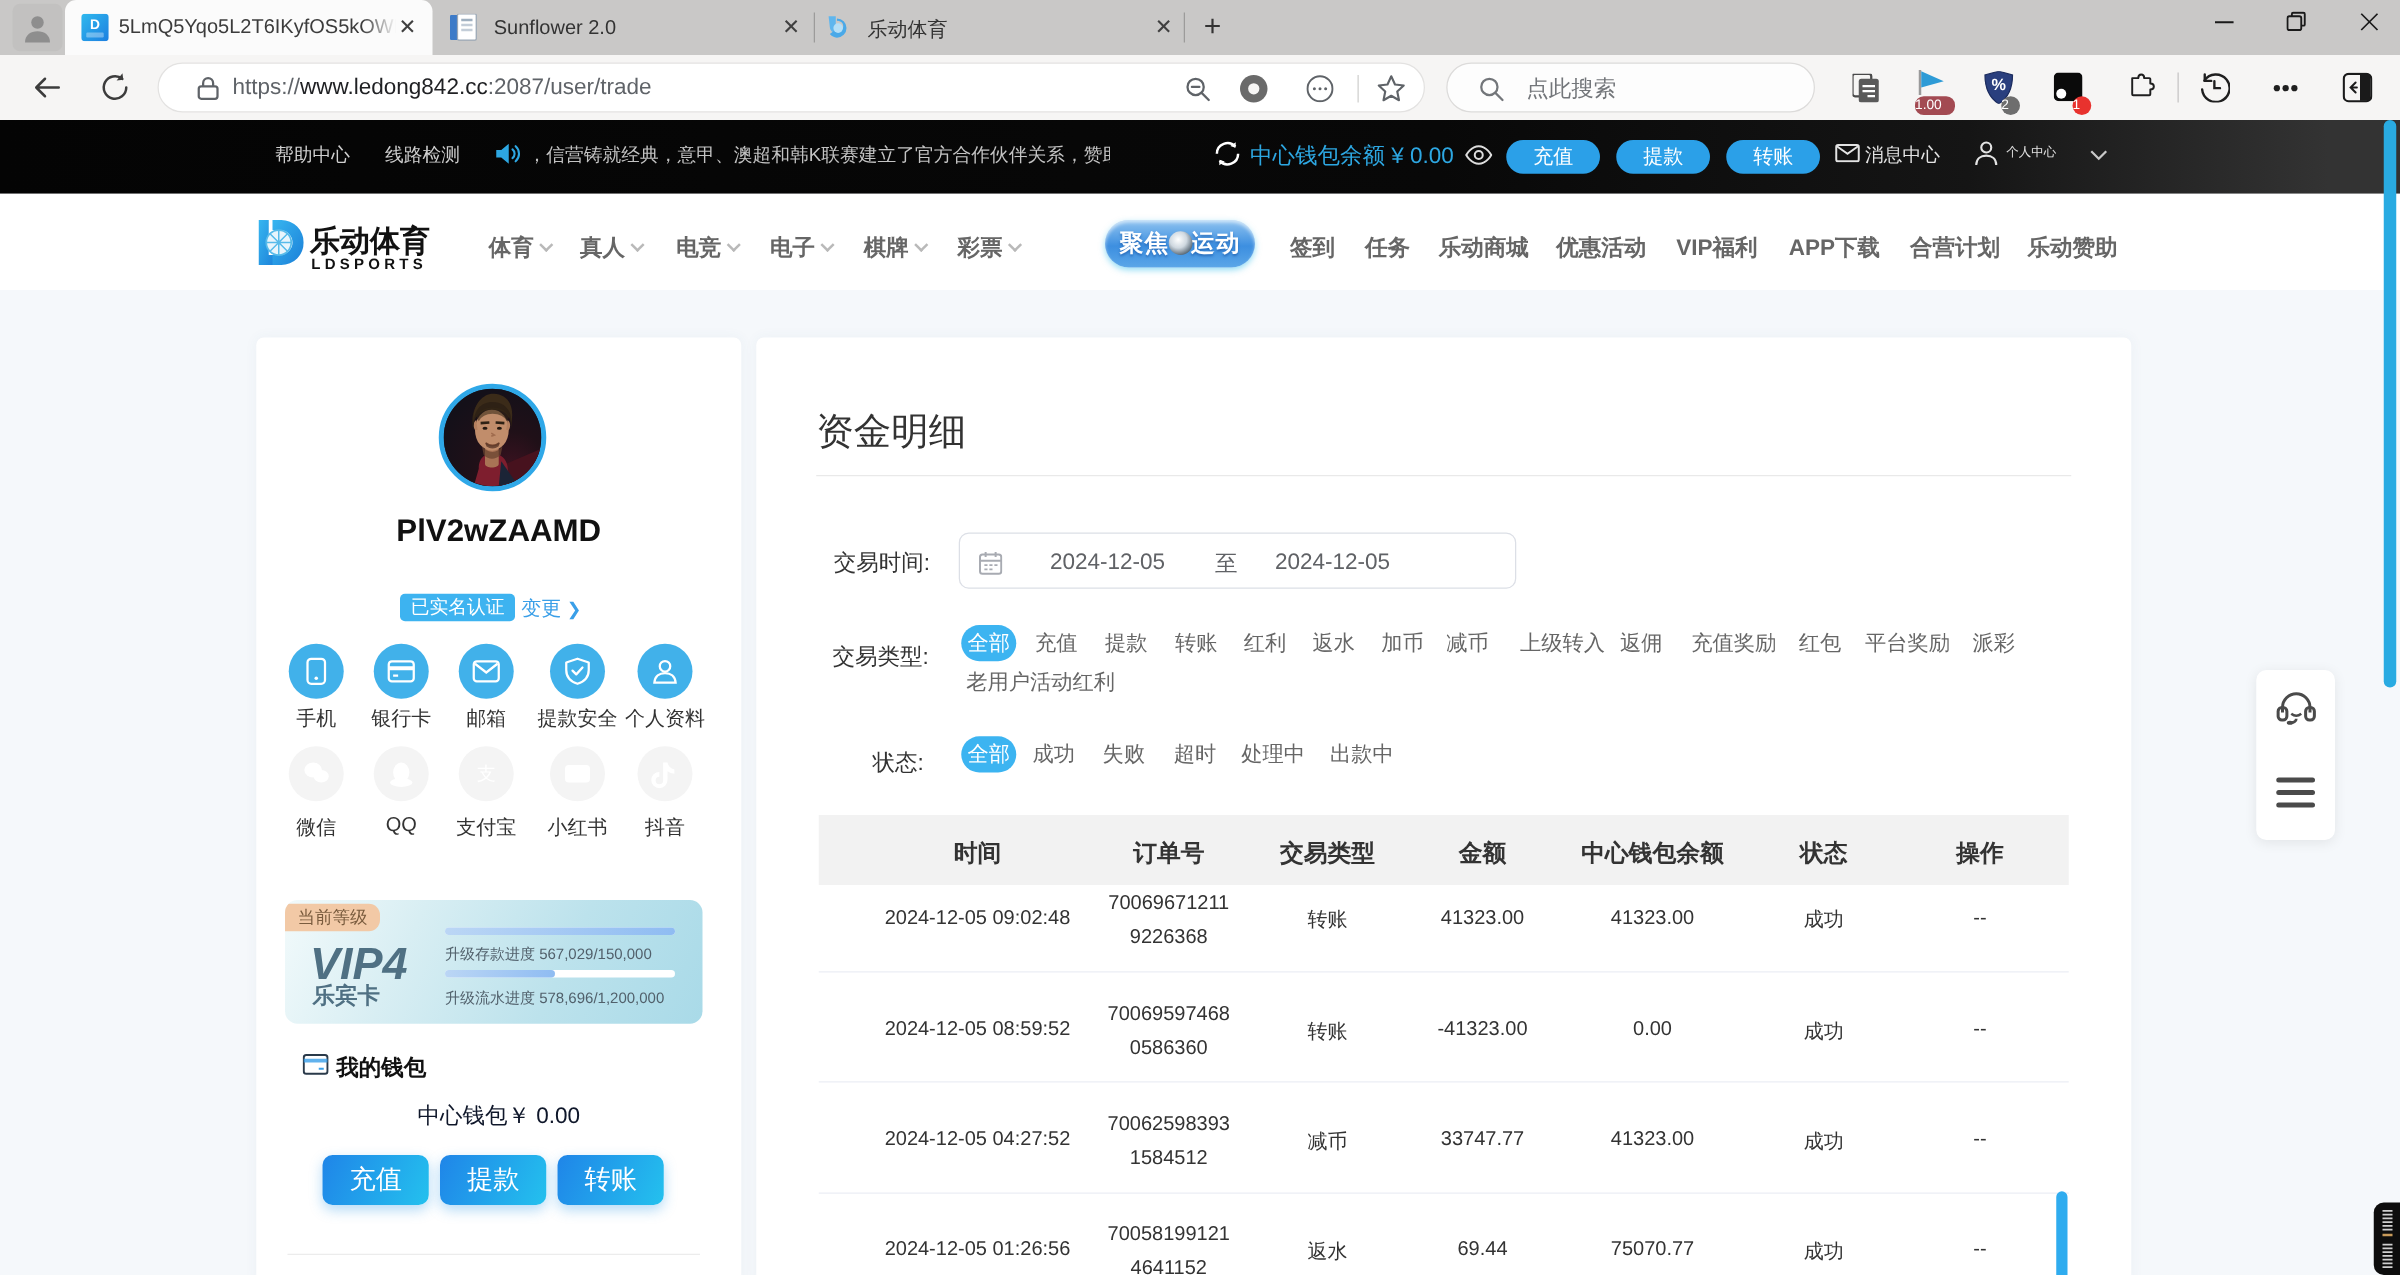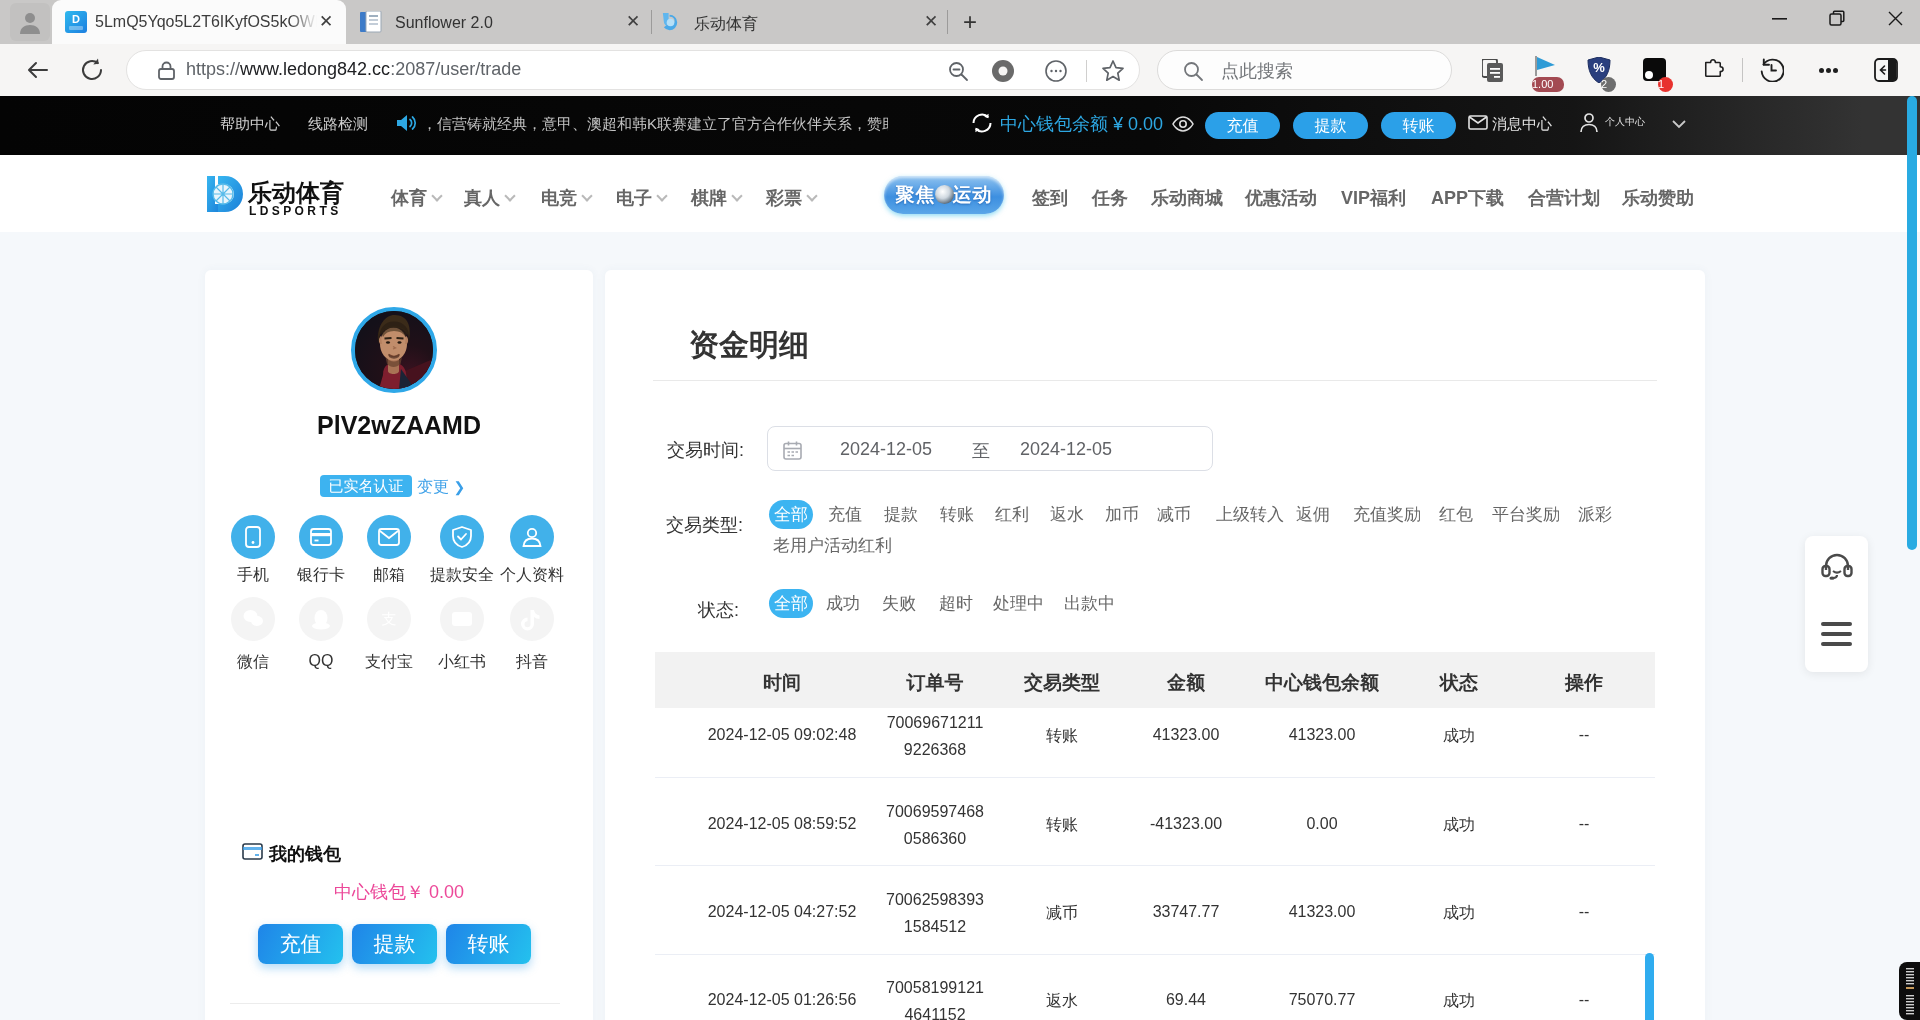--- a/index.html
+++ b/index.html
@@ -63,26 +63,26 @@
 
 #vipcard { position:absolute; left:23px; top:450px; width:334px; height:99px; border-radius:10px; background:linear-gradient(115deg,#F2FAFB 0%,#D8EEF3 30%,#BCE2EC 65%,#A9DAE8 100%); overflow:hidden;}
 #viptag { position:absolute; left:0; top:3px; padding:2px 10px; background:#F2C9A6; border-radius:0 9px 9px 0; font-size:14px; color:#7A5C3E; }
 #vip4 { position:absolute; left:20px; top:30px; font-size:36px; font-style:italic; font-weight:bold; color:#4F7083; letter-spacing:0px;}
 #vipname { position:absolute; left:22px; top:64px; font-size:18px; font-weight:bold; color:#4F7083; }
 .pbar { position:absolute; left:128px; width:184px; height:6px; border-radius:3px; background:#fff; }
 .pfill { height:6px; border-radius:3px; background:linear-gradient(90deg,#BBD6F5,#8FBCF2); }
 .plbl { position:absolute; left:128px; font-size:12px; color:#51606B; white-space:nowrap;}
 
 #walleth { position:absolute; left:64px; top:572px; font-size:18px; font-weight:bold; color:#111; }
-#walletv { position:absolute; left:0; top:610px; width:100%; text-align:center; font-size:18px; color:#ec4899; }
+#walletv { position:absolute; left:0; top:610px; width:100%; text-align:center; font-size:18px; color:#0f172a; }
 .sbtn { position:absolute; top:654px; width:85px; height:40px; border-radius:8px; background:linear-gradient(115deg,#1F85E8,#24C1EE); color:#fff; font-size:21px; text-align:center; line-height:40px; box-shadow:0 4px 10px rgba(36,150,230,.35);}
 #sdiv { position:absolute; left:25px; top:733px; width:330px; height:1px; background:#ECECEC; }
 
 
-#title { position:absolute; left:48px; top:55px; font-size:30px; font-weight:bold; color:#333;margin-left:36px; }
+#title { position:absolute; left:48px; top:55px; font-size:30px; font-weight:normal; color:#333; }
 #subtitle { position:absolute; left:192px; top:63px; font-size:20px; color:#5E6470; }
 #mhr { position:absolute; left:48px; top:110px; width:1004px; height:1px; background:#E9E9E9; }
 .flabel { position:absolute; font-size:18px; color:#333; }
 #datebox { position:absolute; left:162px; top:156px; width:446px; height:45px; border:1px solid #DCDFE6; border-radius:8px; background:#fff;}
 .chip { position:absolute; font-size:17px; color:#666; white-space:nowrap;}
 .chipsel { position:absolute; width:44px; height:29px; background:#3CB4F1; border-radius:14.5px; color:#fff; font-size:17px; text-align:center; line-height:29px; }
 
 #thead { position:absolute; left:50px; top:382px; width:1000px; height:56px; background:#F2F2F2; }
 .th { position:absolute; top:18px; font-size:19px; font-weight:bold; color:#333; text-align:center; }
 .td { position:absolute; font-size:16px; color:#333; text-align:center; white-space:nowrap; }
@@ -379,20 +379,33 @@
         </svg></div>
     <div class="ic gray" style="left:305px;top:327px"><svg style="margin:10px" width="24" height="24" viewBox="0 0 24 24">
           <path d="M14 3c.5 3 2.5 5 5.5 5.5v3.5a9 9 0 0 1-5.5-2v7a6.5 6.5 0 1 1-6.5-6.5v3.8a3 3 0 1 0 3 3V3z" fill="#fff"></path>
         </svg></div>
     <div class="iclbl" style="left:8px;top:382px;width:80px">微信</div>
     <div class="iclbl" style="left:76px;top:382px;width:80px">QQ</div>
     <div class="iclbl" style="left:144px;top:382px;width:80px">支付宝</div>
     <div class="iclbl" style="left:217px;top:382px;width:80px">小红书</div>
     <div class="iclbl" style="left:287px;top:382px;width:80px">抖音</div>
 
+    <div id="vipcard">
+      <div id="viptag">当前等级</div>
+      <div id="vip4">VIP4</div>
+      <div id="vipname">乐宾卡</div>
+      <div class="pbar" style="top:22px">
+          <div class="pfill" style="width:184px"></div>
+        </div>
+      <div class="plbl" style="top:35px">升级存款进度 567,029/150,000</div>
+      <div class="pbar" style="top:56px">
+          <div class="pfill" style="width:88px"></div>
+        </div>
+      <div class="plbl" style="top:70px">升级流水进度 578,696/1,200,000</div>
+    </div>
 
     <svg style="position:absolute;left:37px;top:573px" width="21" height="17" viewBox="0 0 21 17">
         <rect x="1" y="1" width="19" height="15" rx="2" fill="none" stroke="#2a3a4a" stroke-width="1.6"></rect>
         <rect x="1" y="4" width="19" height="3" fill="#3A9FE8" opacity=".8"></rect>
         <path d="M13 12h4" stroke="#3A9FE8" stroke-width="1.6"></path>
       </svg>
     <div id="walleth">我的钱包</div>
     <div id="walletv">中心钱包￥ 0.00</div>
     <div class="sbtn" style="left:53px">充值</div>
     <div class="sbtn" style="left:147px">提款</div>

